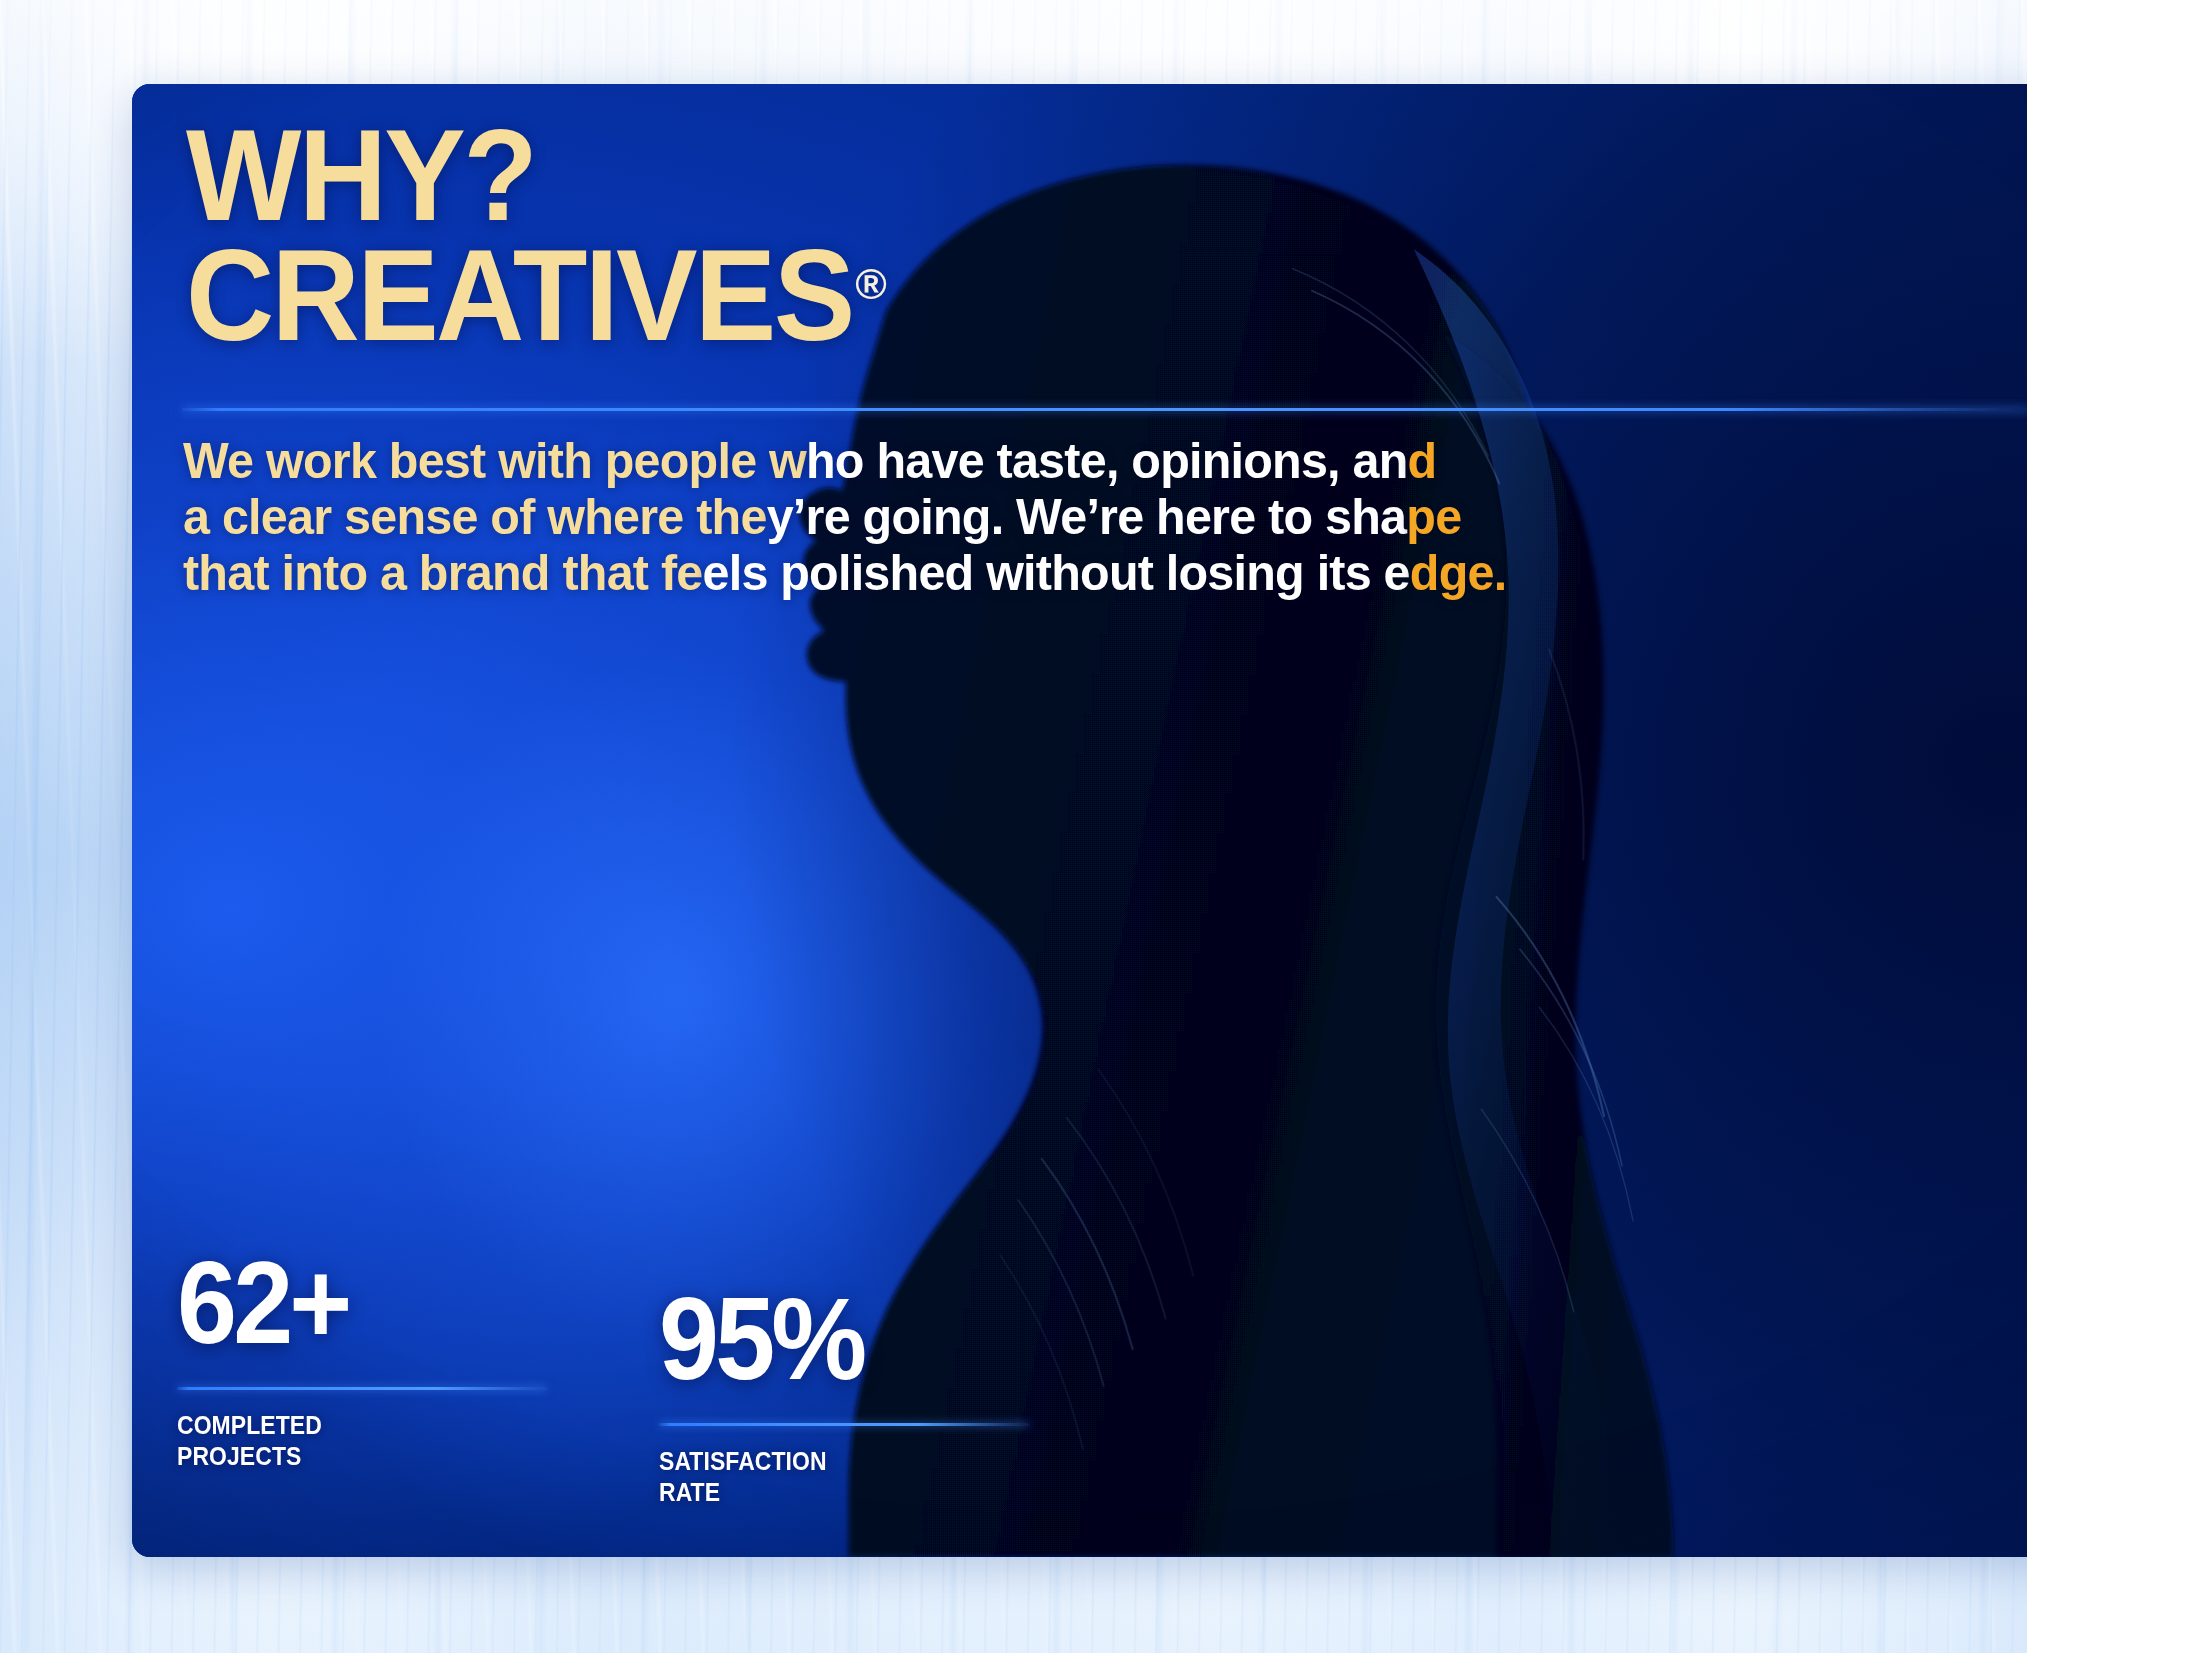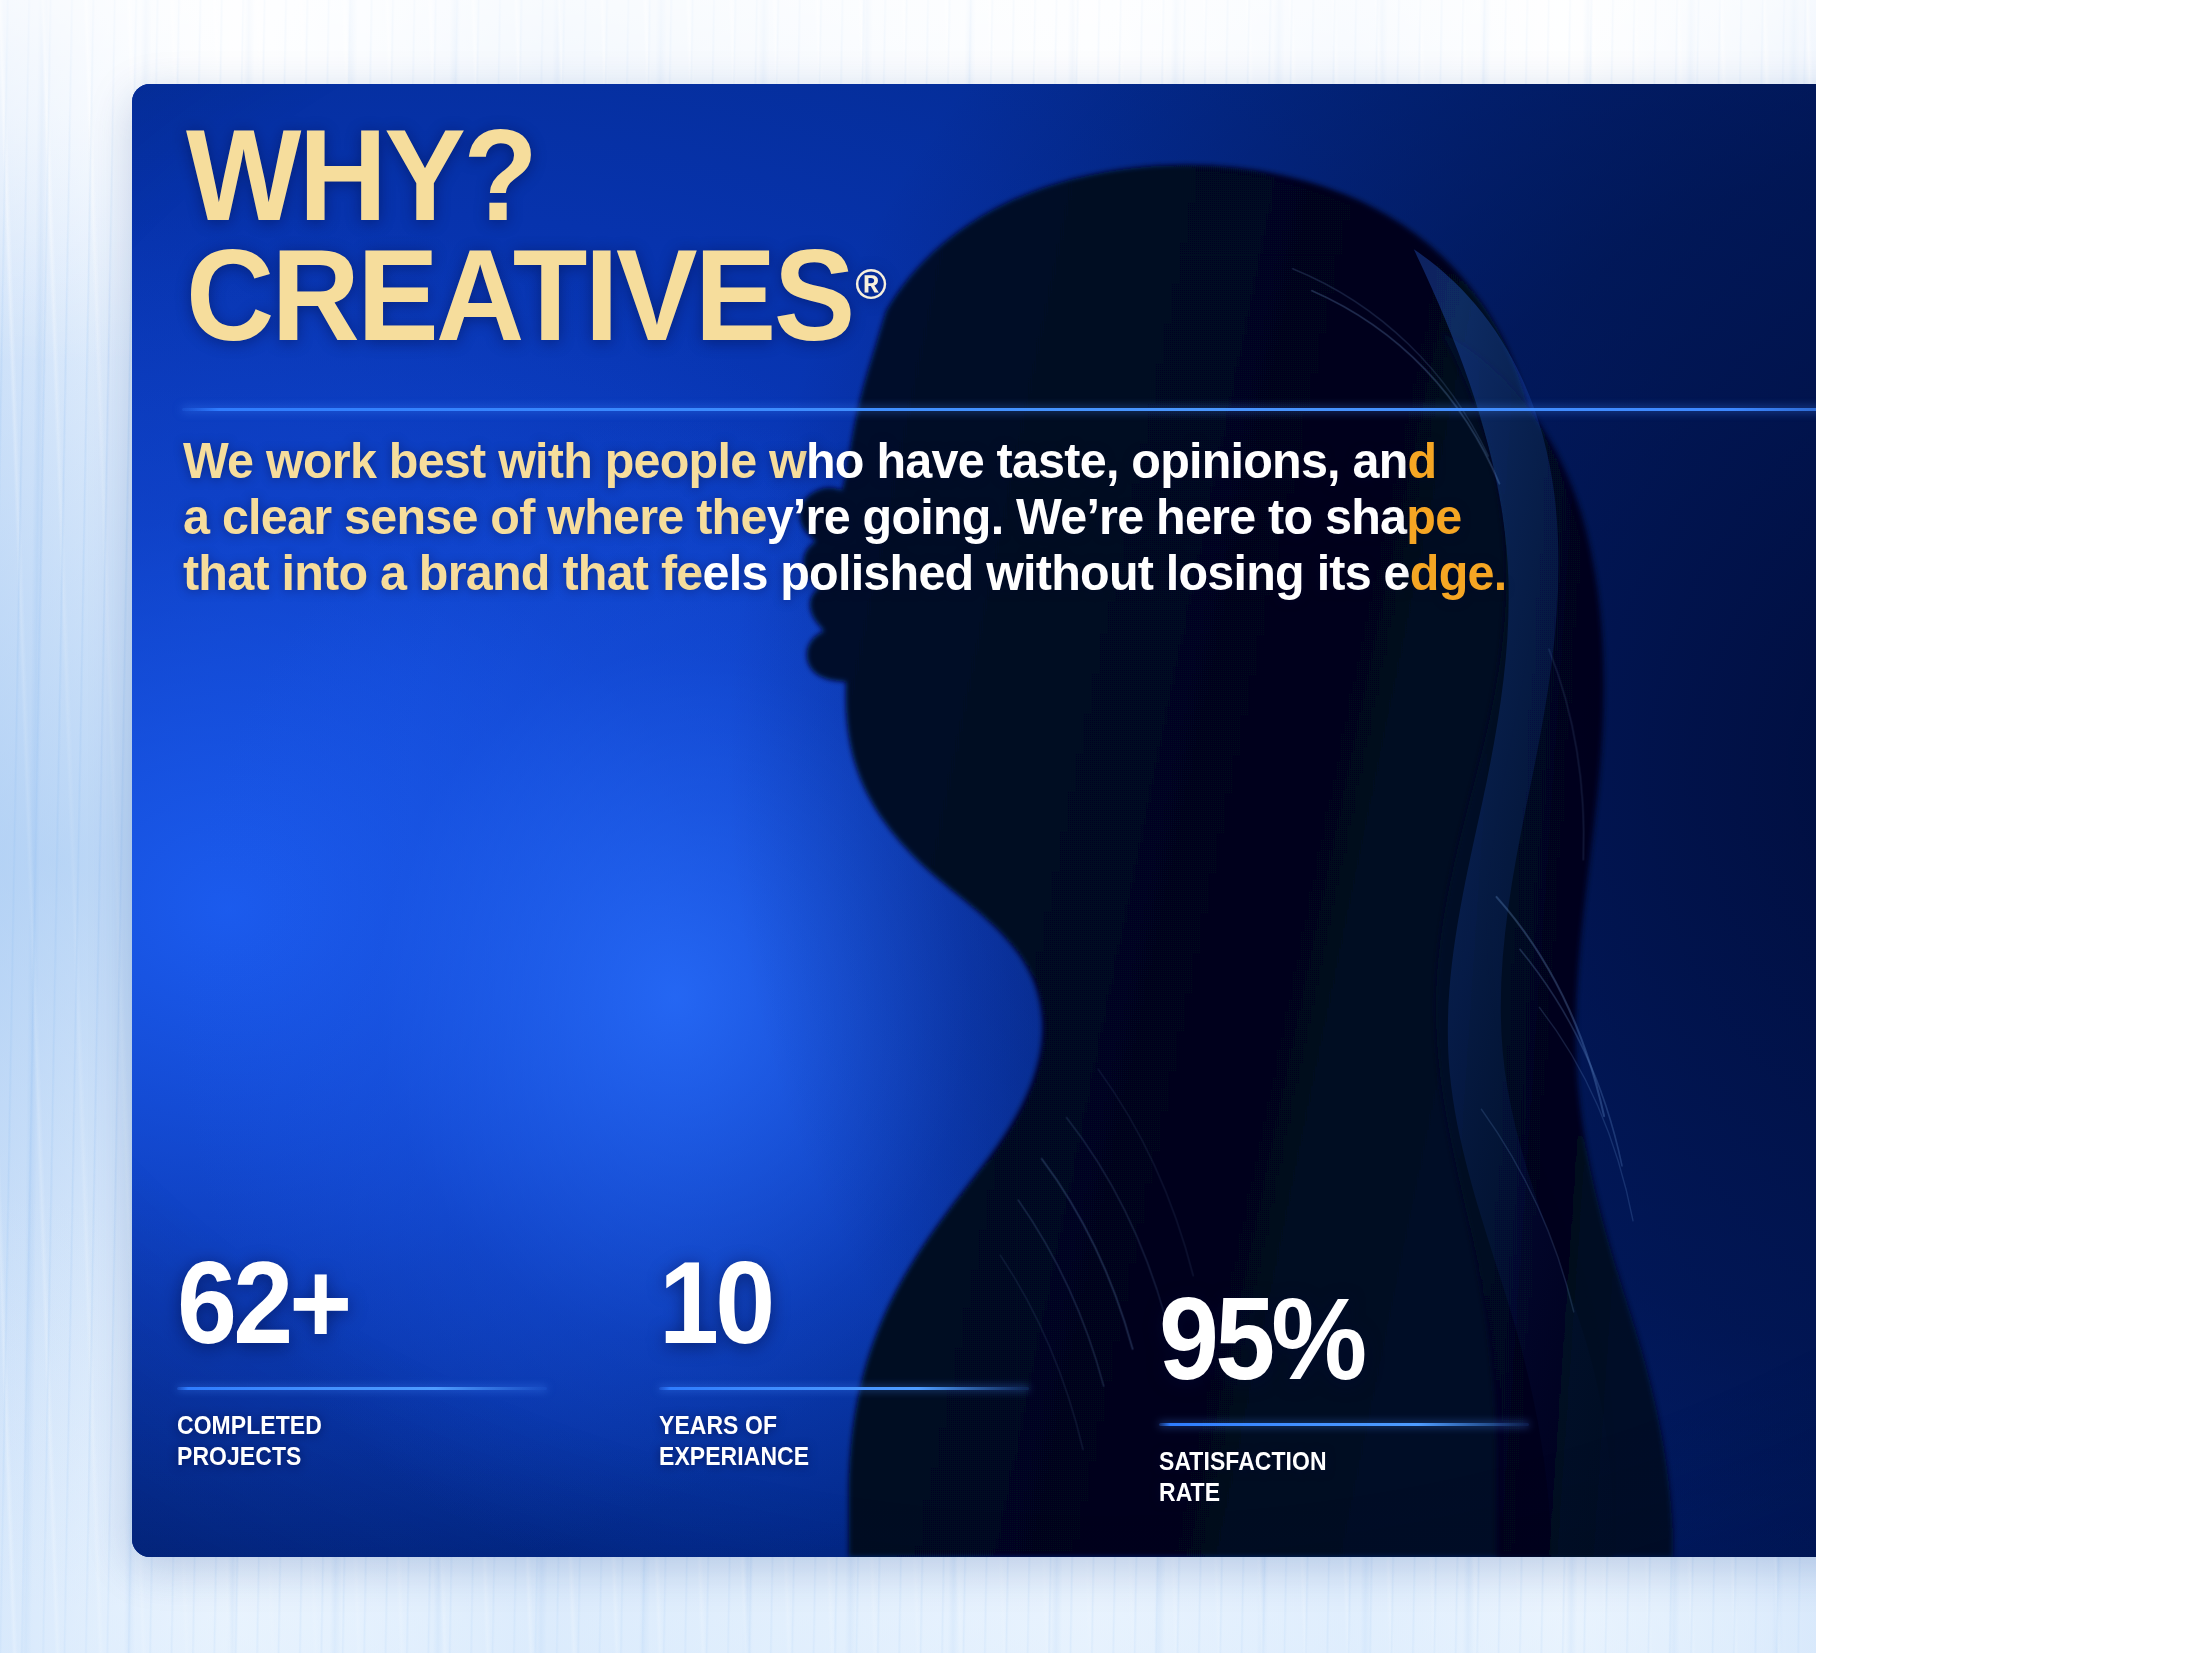--- a/index.html
+++ b/index.html
@@ -7,21 +7,21 @@
 
   html, body {
     width:2205px; height:1654px;
     overflow:hidden;
     font-family:"Liberation Sans", sans-serif;
   }
 
   
   #page {
     position:relative;
-    width:1816px; height:1654px;
+    width:2027px; height:1654px;
     background:#f2f7fe;
     overflow:hidden;
   }
   .bg-layer { position:absolute; inset:0; }
   .bg-base {
     background:
       linear-gradient(90deg,
         #dbe9fb 0%,
         #eef5fe 6%,
         #fbfdff 13%,
@@ -370,26 +370,20 @@
 
       <div class="stats">
 
         <div class="stat s1">
           <div class="stat-value">62+</div>
           <div class="stat-rule"></div>
           <div class="stat-label">COMPLETED
 PROJECTS</div>
         </div>
 
-        <div class="stat s2">
-          <div class="stat-value">10</div>
-          <div class="stat-rule"></div>
-          <div class="stat-label">YEARS OF
-EXPERIANCE</div>
-        </div>
 
         <div class="stat s3">
           <div class="stat-value">95%</div>
           <div class="stat-rule"></div>
           <div class="stat-label">SATISFACTION
 RATE</div>
         </div>
 
 
       </div>

